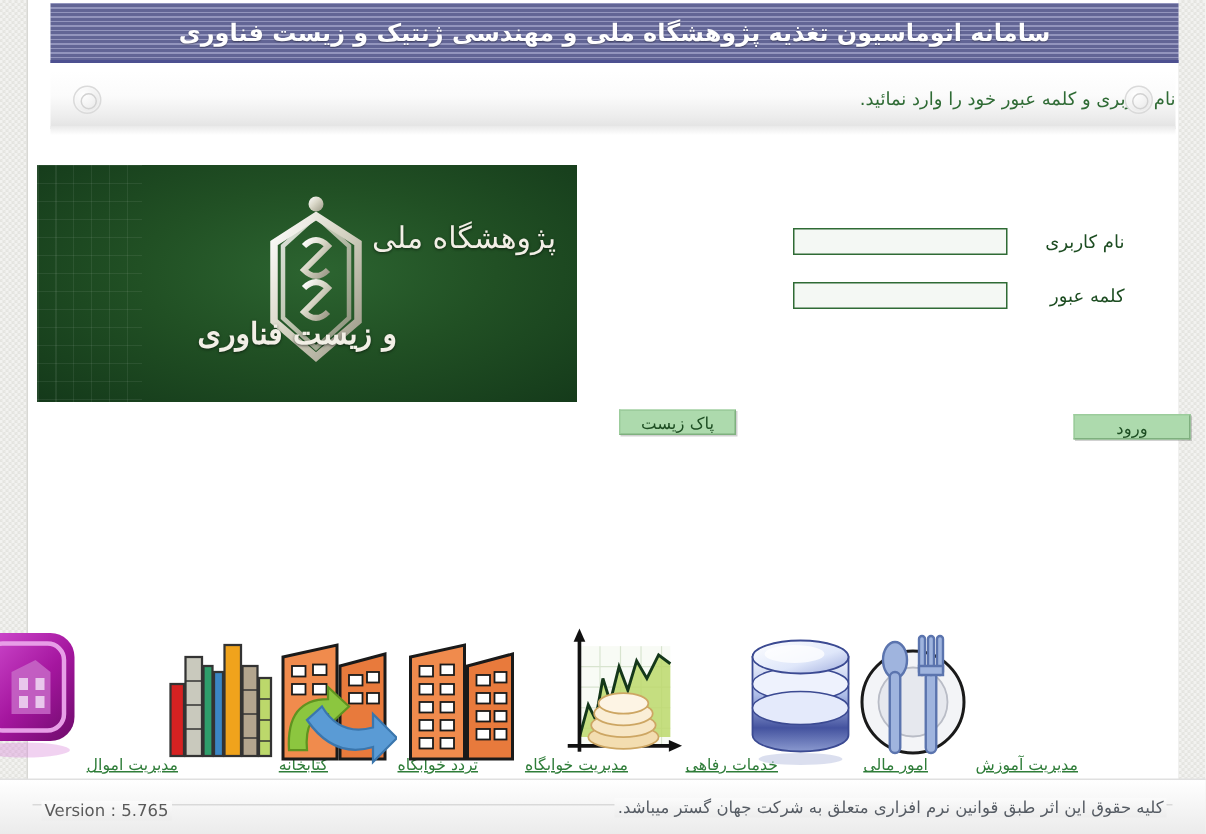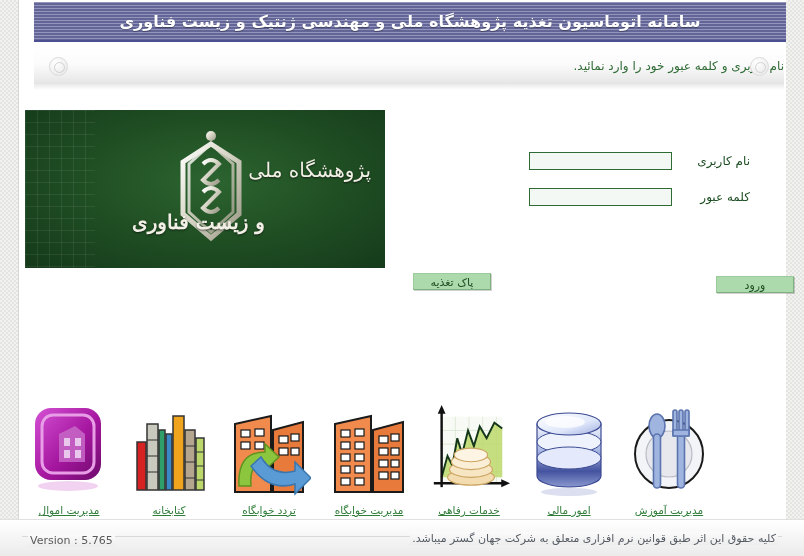--- a/index.html
+++ b/index.html
@@ -147,21 +147,21 @@
       repeating-linear-gradient(to bottom, rgba(255,255,255,0.07) 0 1px, transparent 1px 12px);
   }
   .logo-text {
     position: absolute;
     color: #f2efe6;
     font-family: "DejaVu Serif", "Liberation Serif", serif;
     font-size: 20px;
     white-space: nowrap;
     text-shadow: 0 1px 2px rgba(0,0,0,0.55);
   }
-  .logo-text.t1 { right: 14px;  top: 48px; }
+  .logo-text.t1 { right: 14px;  top: 36px; }
   .logo-text.t2 { left: 12px;   top: 48px; }
   .logo-text.t3 { right: 120px; top: 100px; font-weight: bold; }
 
   .emblem {
     position: absolute;
     left: 148px;
     top: 18px;
     width: 76px;
     height: 120px;
   }
@@ -230,22 +230,22 @@
     height: 128px;
     display: flex;
     align-items: flex-end;
     justify-content: flex-start;
     direction: ltr;
   }
   .icon-cell {
     width: 100px;
     height: 128px;
     display: flex;
-    flex-direction: column;
-    align-items: center;
+    flex-direction: row;
+    align-items: flex-end;
     justify-content: flex-end;
     text-decoration: none;
     cursor: pointer;
   }
   .icon-art {
     width: 86px;
     height: 104px;
     display: flex;
     align-items: center;
     justify-content: center;
@@ -346,21 +346,21 @@
         <span class="field-label">نام کاربری</span>
         <input class="field-input" type="text" value="" style="">
       </div>
       <div class="field-row r2">
         <span class="field-label">کلمه عبور</span>
         <input class="field-input" type="password" value="" style="">
       </div>
     </div>
 
     <button class="btn login">ورود</button>
-    <button class="btn clear">پاک تغذیه</button>
+    <button class="btn clear">پاک زیست</button>
 
     <div class="icon-strip">
 
       <a class="icon-cell">
         <span class="icon-art">
           <svg width="80" height="100" viewBox="0 0 80 100">
             <defs>
               <linearGradient id="g1" x1="0" y1="0" x2="1" y2="1">
                 <stop offset="0%" stop-color="#d451d4"></stop>
                 <stop offset="55%" stop-color="#a5169f"></stop>

